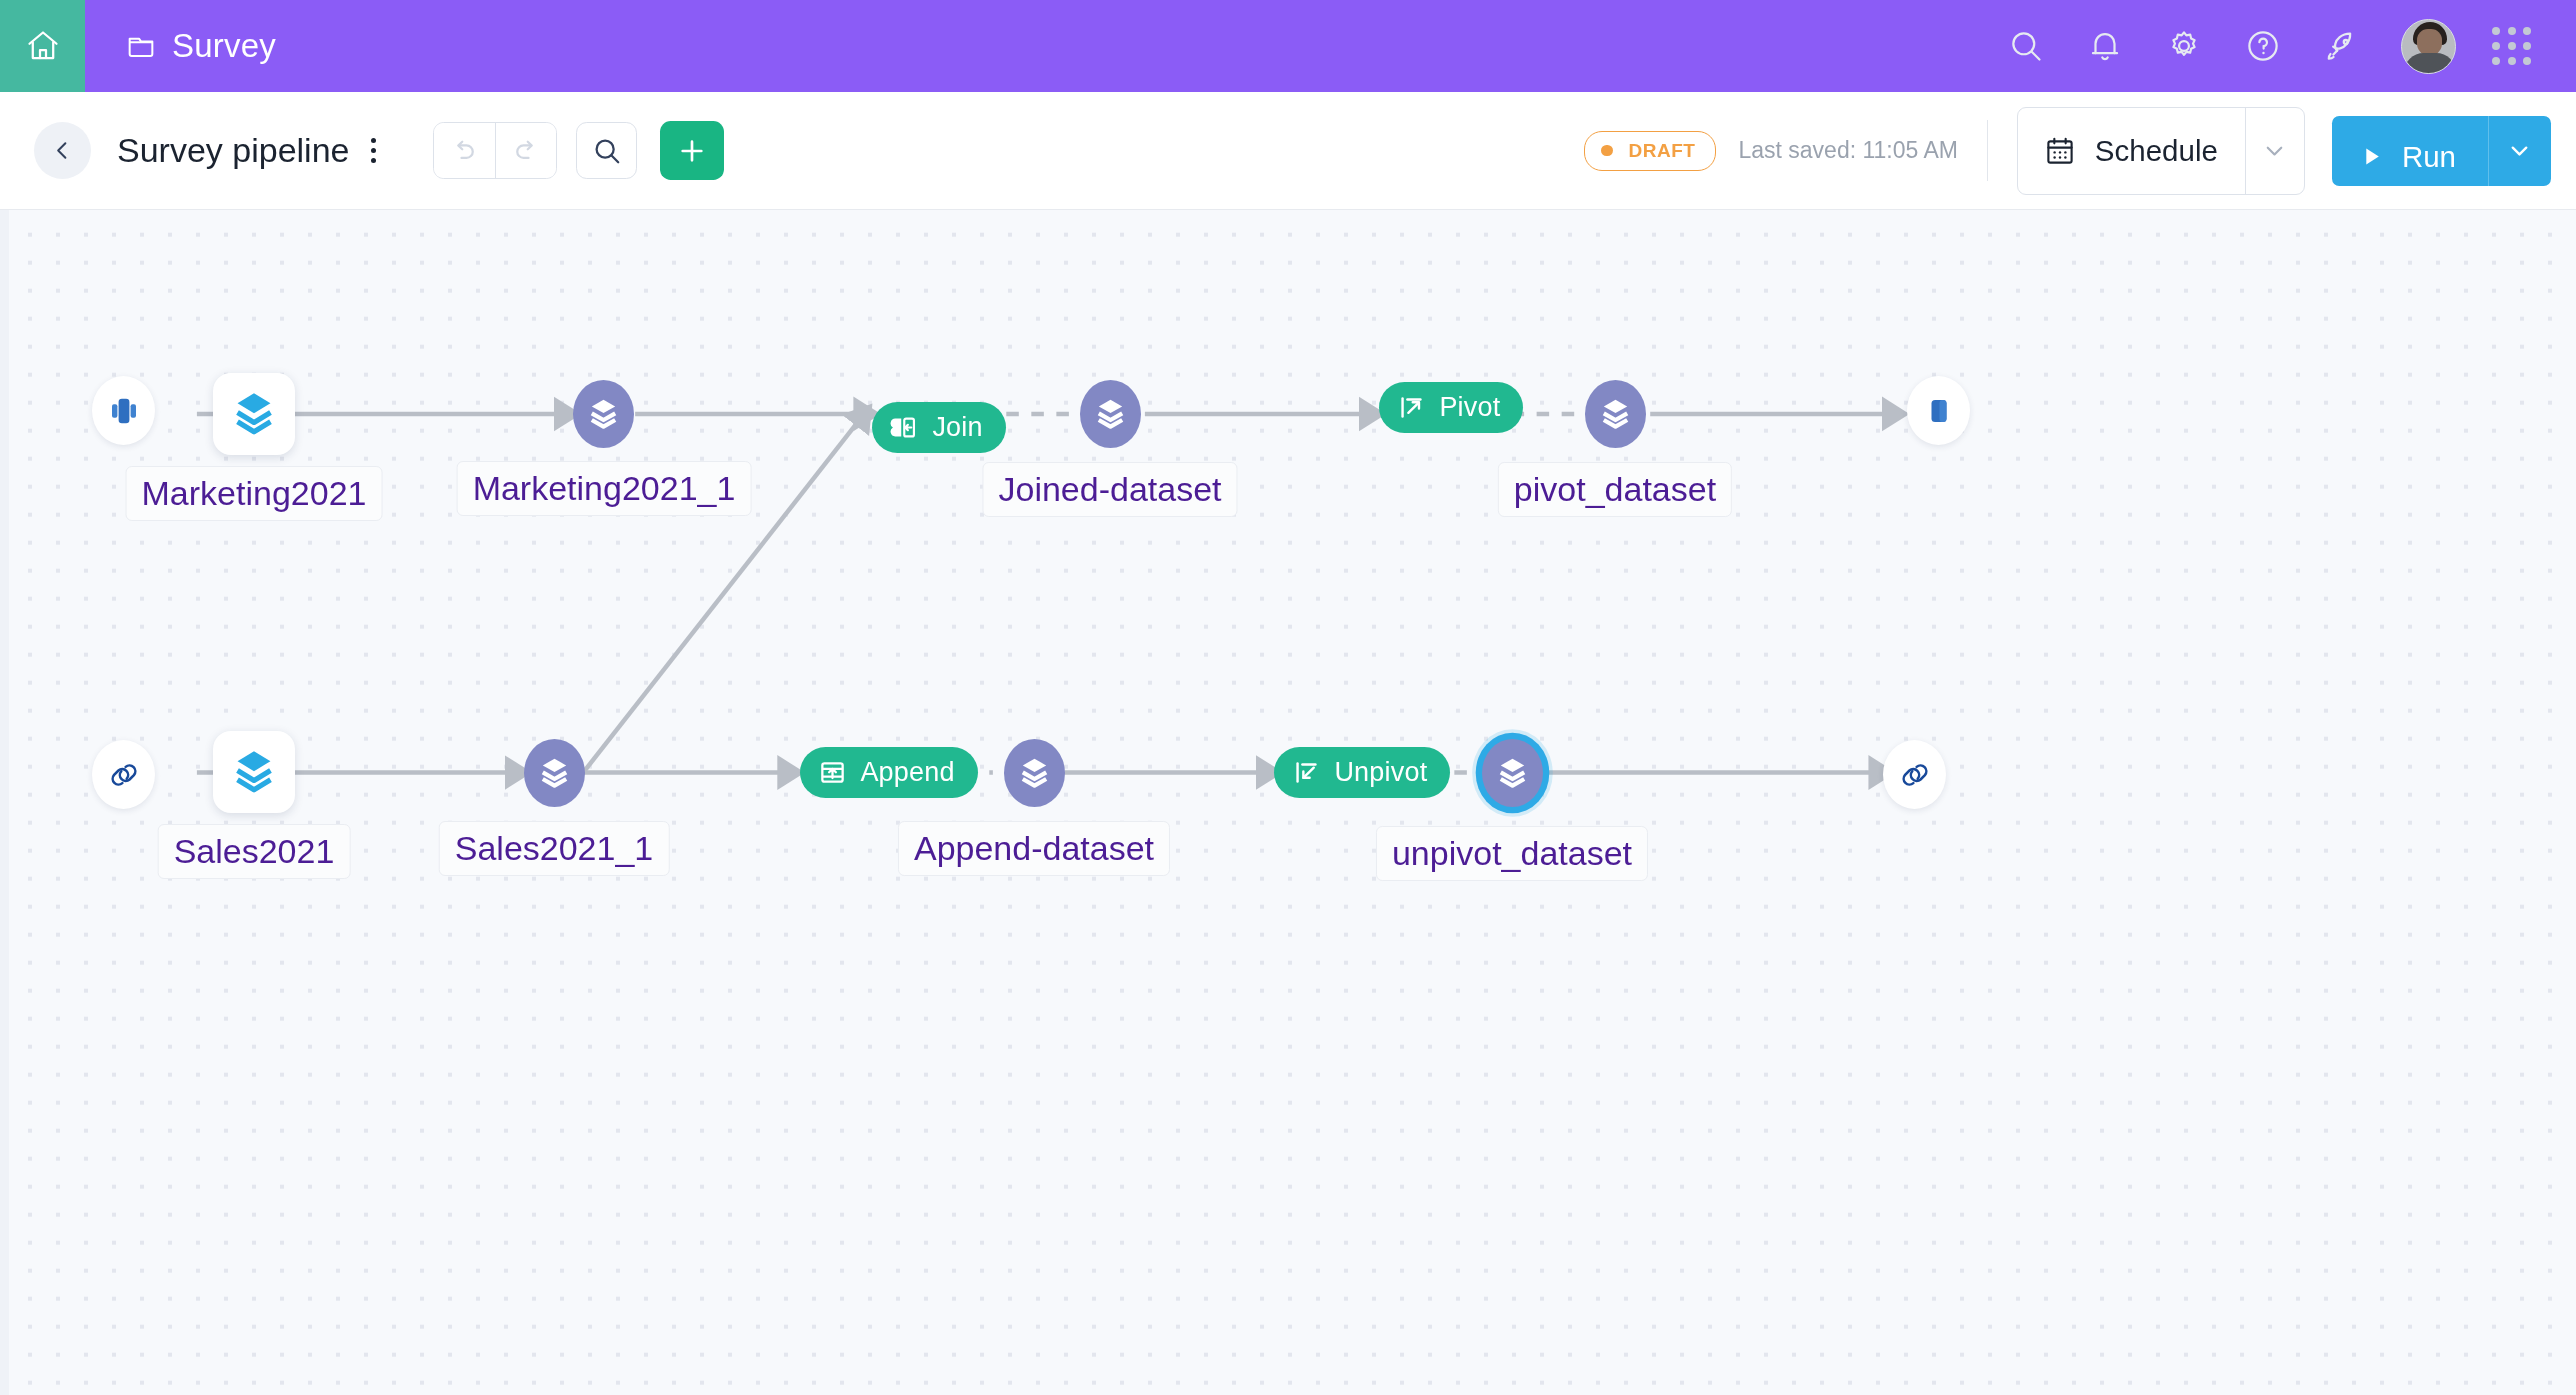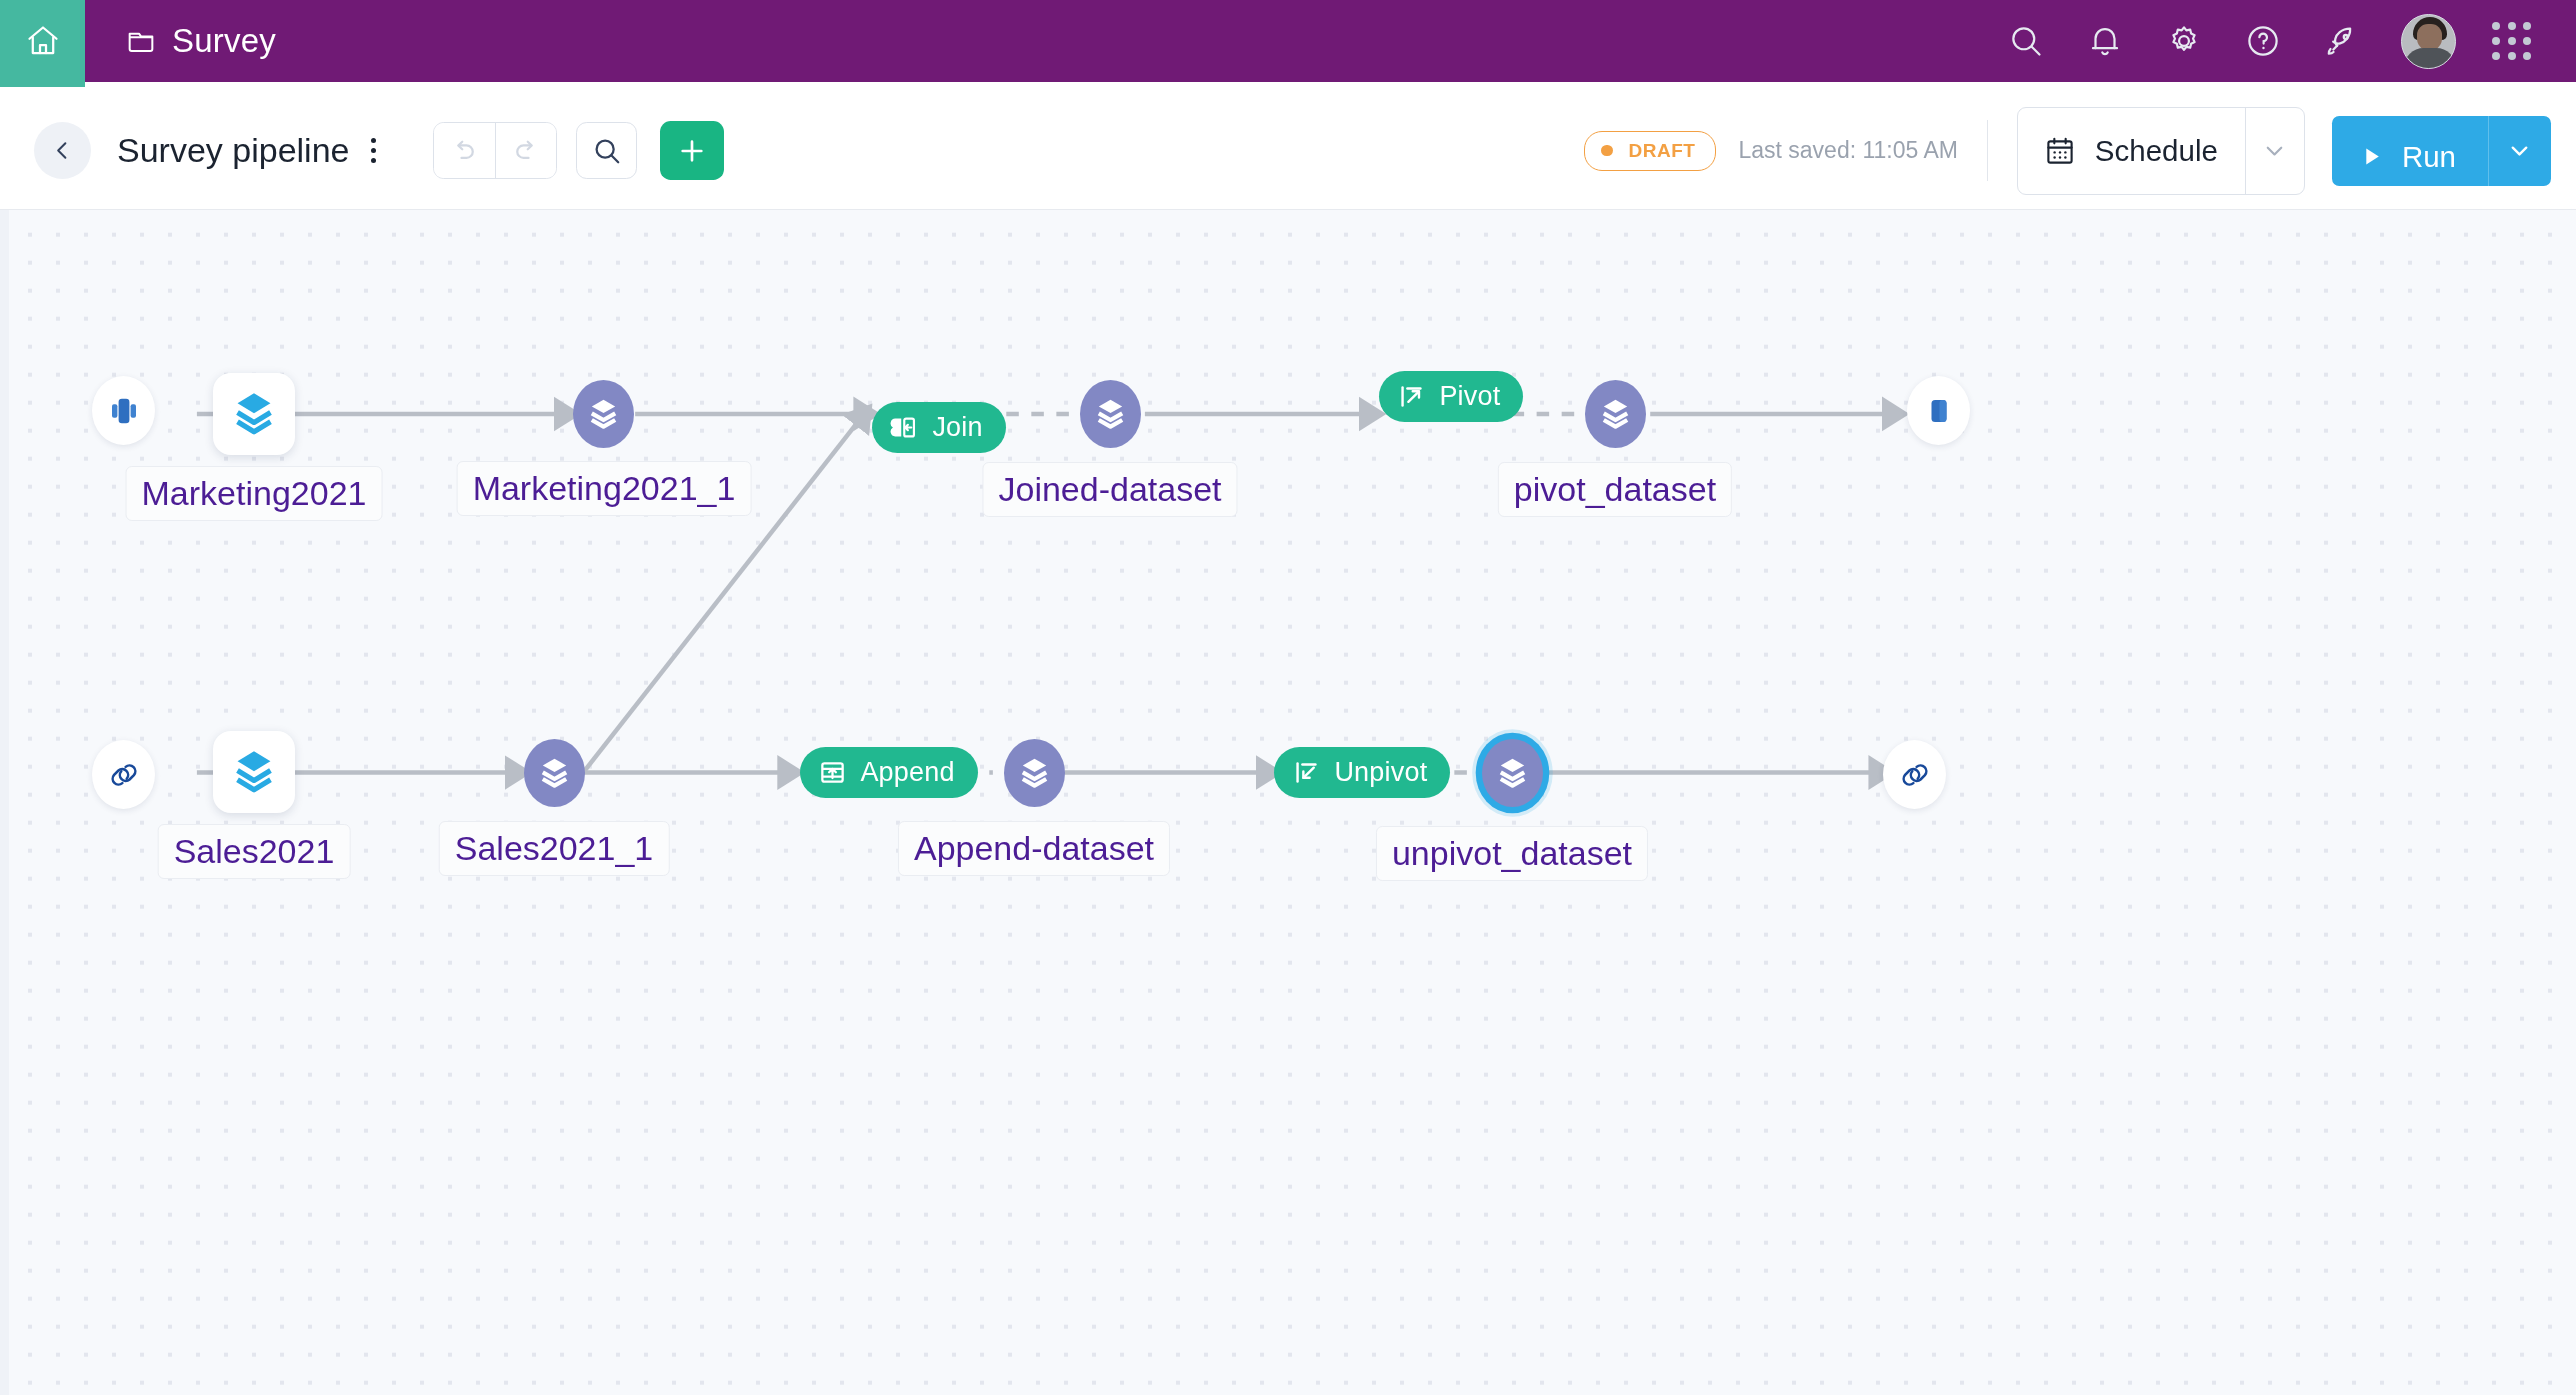--- a/index.html
+++ b/index.html
@@ -6,22 +6,22 @@
   html, body {
     width: 2576px; height: 1395px;
     font-family: "Liberation Sans", sans-serif;
     background: #ffffff;
     overflow: hidden;
   }
 
   
   .topbar {
     position: absolute; top: 0; left: 0;
-    width: 2576px; height: 82px;
-    background: #701a75;
+    width: 2576px; height: 92px;
+    background: #8b5cf6;
     display: flex; align-items: center;
   }
   .home-cell {
     width: 85px; height: 92px;
     background: #45b8a0;
     display: flex; align-items: center; justify-content: center;
     flex-shrink: 0; cursor: pointer;
   }
   .breadcrumb {
     display: flex; align-items: center; gap: 15px;
@@ -451,21 +451,21 @@
     <div class="ds-node">
       <svg width="39" height="39" viewBox="0 0 24 24">
         <path d="M12 2.9 19.2 7 12 11.1 4.8 7z" fill="#ffffff"></path>
         <path d="M4.8 11.3 12 15.4l7.2-4.1" fill="none" stroke="#ffffff" stroke-width="2.6" stroke-linejoin="round"></path>
         <path d="M4.8 15.4 12 19.5l7.2-4.1" fill="none" stroke="#ffffff" stroke-width="2.6" stroke-linejoin="round"></path>
       </svg>
     </div>
     <div class="node-label" style="left:30px; top:82px;">Joined-dataset</div>
   </div>
 
-  <div class="node" style="left:1379px; top:161px;text-align:right;">
+  <div class="node" style="left:1379px; top:172px;text-align:right;">
     <div class="op-pill">
       <svg width="29" height="29" viewBox="0 0 24 24" fill="none" stroke="#ffffff" stroke-width="2" stroke-linecap="round" stroke-linejoin="round">
         <path d="M4.6 4.6v14.8"></path>
           <path d="M8.6 5.4h10.8"></path>
         <path d="M9.4 16.4 18 8"></path>
           <path d="M13 7.7h5.2v5.2"></path>
       </svg>
       <span>Pivot</span>
     </div>
   </div>

